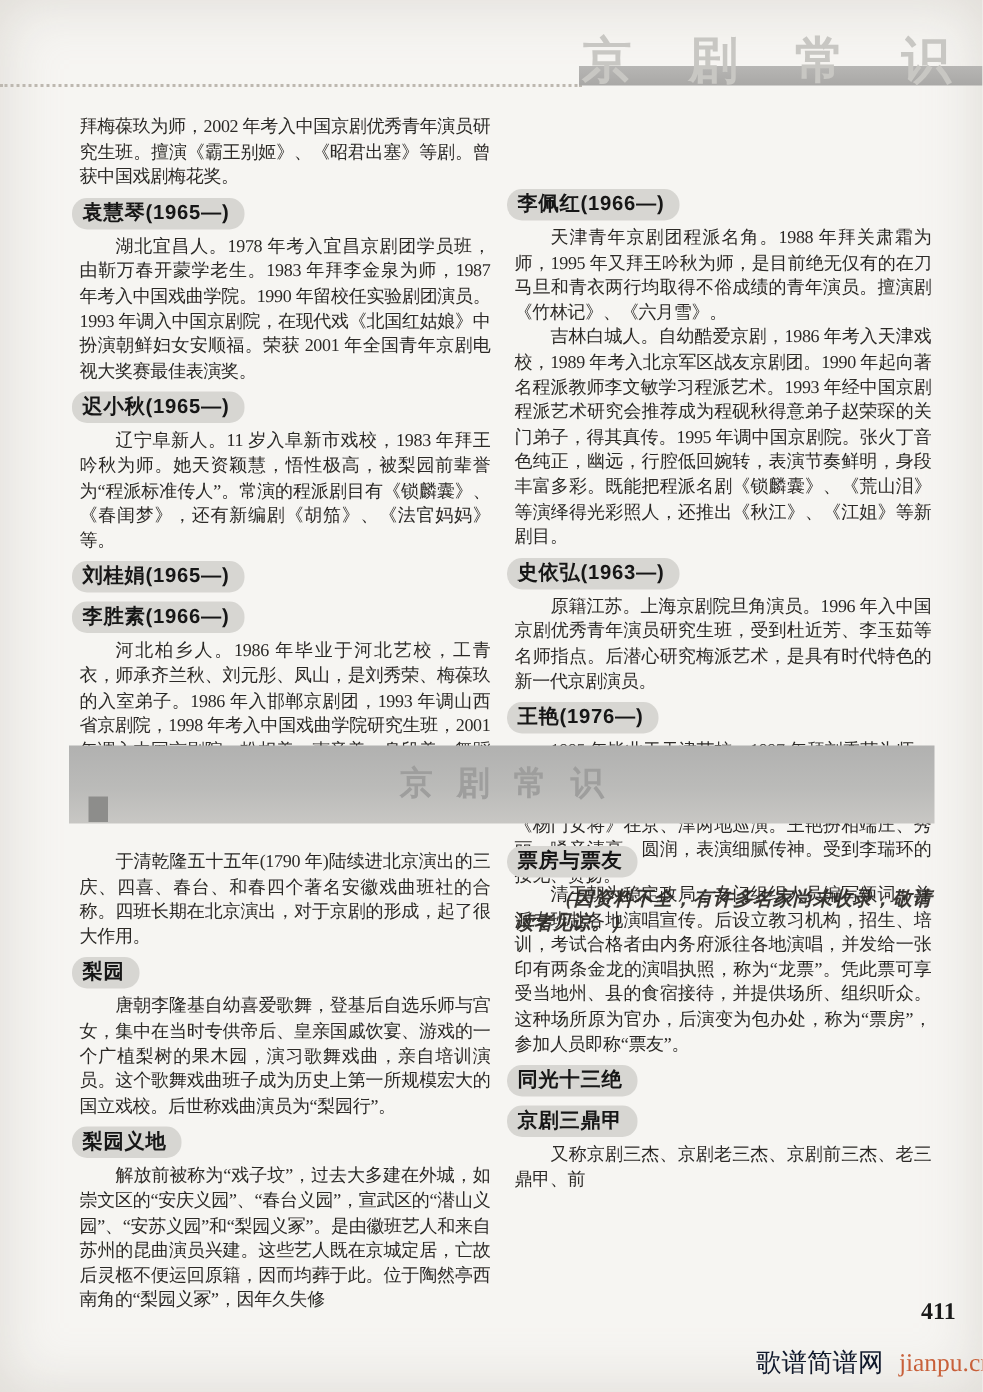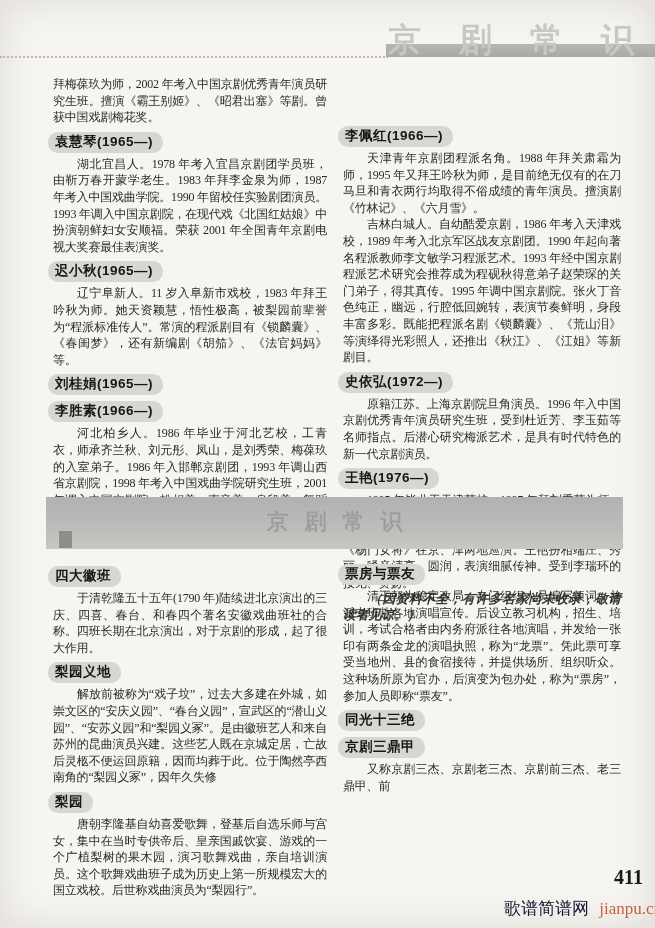--- a/index.html
+++ b/index.html
@@ -37,21 +37,21 @@
 
   
   .divider{position:absolute;left:46px;top:497px;width:577px;height:52px;
     background:linear-gradient(180deg,#b1b1b0 0%,#bbbbb9 55%,#c8c7c4 100%);}
   .divider-title{width:100%;text-align:center;line-height:50px;white-space:nowrap;
     font-size:22px;font-weight:700;letter-spacing:16px;padding-left:16px;box-sizing:border-box;
     color:#9e9e9d;font-family:"Liberation Sans","DejaVu Sans",sans-serif;}
   .divider-sq{position:absolute;left:13px;bottom:1px;width:13px;height:17px;background:#8d8d8b;}
 
   
-  .page-num{position:absolute;left:614px;top:866px;font-size:20px;font-weight:700;color:#191919;}
+  .page-num{position:absolute;left:614px;top:866px;font-size:16px;font-weight:700;color:#191919;}
   .watermark{position:absolute;left:504px;top:897px;font-size:17px;white-space:nowrap;}
   .wm-name{color:#0f172a;}
   .wm-url{color:#c8603a;margin-left:6px;}
 </style>
 </head>
 <body>
 
 <div class="page-shade"></div>
 
 <div class="header-dots"></div>
@@ -80,47 +80,46 @@
 
 <div class="col" id="top-right">
   <div class="entry">
     <div class="entry-h" style="margin-top:0"><span class="pill">李佩红(1966—)</span></div>
     <p>天津青年京剧团程派名角。1988 年拜关肃霜为师，1995 年又拜王吟秋为师，是目前绝无仅有的在刀马旦和青衣两行均取得不俗成绩的青年演员。擅演剧《竹林记》、《六月雪》。</p>
   </div>
   <div class="entry">
     <p>吉林白城人。自幼酷爱京剧，1986 年考入天津戏校，1989 年考入北京军区战友京剧团。1990 年起向著名程派教师李文敏学习程派艺术。1993 年经中国京剧程派艺术研究会推荐成为程砚秋得意弟子赵荣琛的关门弟子，得其真传。1995 年调中国京剧院。张火丁音色纯正，幽远，行腔低回婉转，表演节奏鲜明，身段丰富多彩。既能把程派名剧《锁麟囊》、《荒山泪》等演绎得光彩照人，还推出《秋江》、《江姐》等新剧目。</p>
   </div>
   <div class="entry">
-    <div class="entry-h"><span class="pill">史依弘(1972—)</span></div>
+    <div class="entry-h"><span class="pill">史依弘(1963—)</span></div>
     <p>原籍江苏。上海京剧院旦角演员。1996 年入中国京剧优秀青年演员研究生班，受到杜近芳、李玉茹等名师指点。后潜心研究梅派艺术，是具有时代特色的新一代京剧演员。</p>
   </div>
   <div class="entry">
     <div class="entry-h"><span class="pill">王艳(1976—)</span></div>
     <p>1995 年毕业于天津艺校。1997 年拜刘秀荣为师，1999 年入天津京剧院实验团，学习排演了《白蛇传》、《穆桂英大战洪州》等。后随杨秋玲学习排演《杨门女将》在京、津两地巡演。王艳扮相端庄、秀丽，嗓音清亮、圆润，表演细腻传神。受到李瑞环的接见、赞扬。</p>
   </div>
   <p class="note">（因资料不全，有许多名家尚未收录，敬请读者见谅。）</p>
 </div>
 
 <div class="divider">
   <div class="divider-title">京剧常识</div>
   <div class="divider-sq"></div>
 </div>
 
 <div class="col" id="bottom-left">
   <div class="entry">
-    <div class="entry-h" style="margin-top:0"><span class="pill">四大徽班</span></div>
     <p>于清乾隆五十五年(1790 年)陆续进北京演出的三庆、四喜、春台、和春四个著名安徽戏曲班社的合称。四班长期在北京演出，对于京剧的形成，起了很大作用。</p>
+  </div>
+  <div class="entry">
+    <div class="entry-h"><span class="pill">梨园</span></div>
+    <p>唐朝李隆基自幼喜爱歌舞，登基后自选乐师与宫女，集中在当时专供帝后、皇亲国戚饮宴、游戏的一个广植梨树的果木园，演习歌舞戏曲，亲自培训演员。这个歌舞戏曲班子成为历史上第一所规模宏大的国立戏校。后世称戏曲演员为“梨园行”。</p>
   </div>
   <div class="entry">
     <div class="entry-h"><span class="pill">梨园义地</span></div>
     <p>解放前被称为“戏子坟”，过去大多建在外城，如崇文区的“安庆义园”、“春台义园”，宣武区的“潜山义园”、“安苏义园”和“梨园义冢”。是由徽班艺人和来自苏州的昆曲演员兴建。这些艺人既在京城定居，亡故后灵柩不便运回原籍，因而均葬于此。位于陶然亭西南角的“梨园义冢”，因年久失修</p>
-  </div>
-  <div class="entry">
-    <div class="entry-h"><span class="pill">梨园</span></div>
-    <p>唐朝李隆基自幼喜爱歌舞，登基后自选乐师与宫女，集中在当时专供帝后、皇亲国戚饮宴、游戏的一个广植梨树的果木园，演习歌舞戏曲，亲自培训演员。这个歌舞戏曲班子成为历史上第一所规模宏大的国立戏校。后世称戏曲演员为“梨园行”。</p>
   </div>
 </div>
 
 <div class="col" id="bottom-right">
   <div class="entry">
     <div class="entry-h"><span class="pill">票房与票友</span></div>
     <p>清王朝为稳定政局，专门组织人员编写颂词，并派专班赴各地演唱宣传。后设立教习机构，招生、培训，考试合格者由内务府派往各地演唱，并发给一张印有两条金龙的演唱执照，称为“龙票”。凭此票可享受当地州、县的食宿接待，并提供场所、组织听众。这种场所原为官办，后演变为包办处，称为“票房”，参加人员即称“票友”。</p>
   </div>
   <div class="entry">
     <div class="entry-h"><span class="pill">同光十三绝</span></div>

